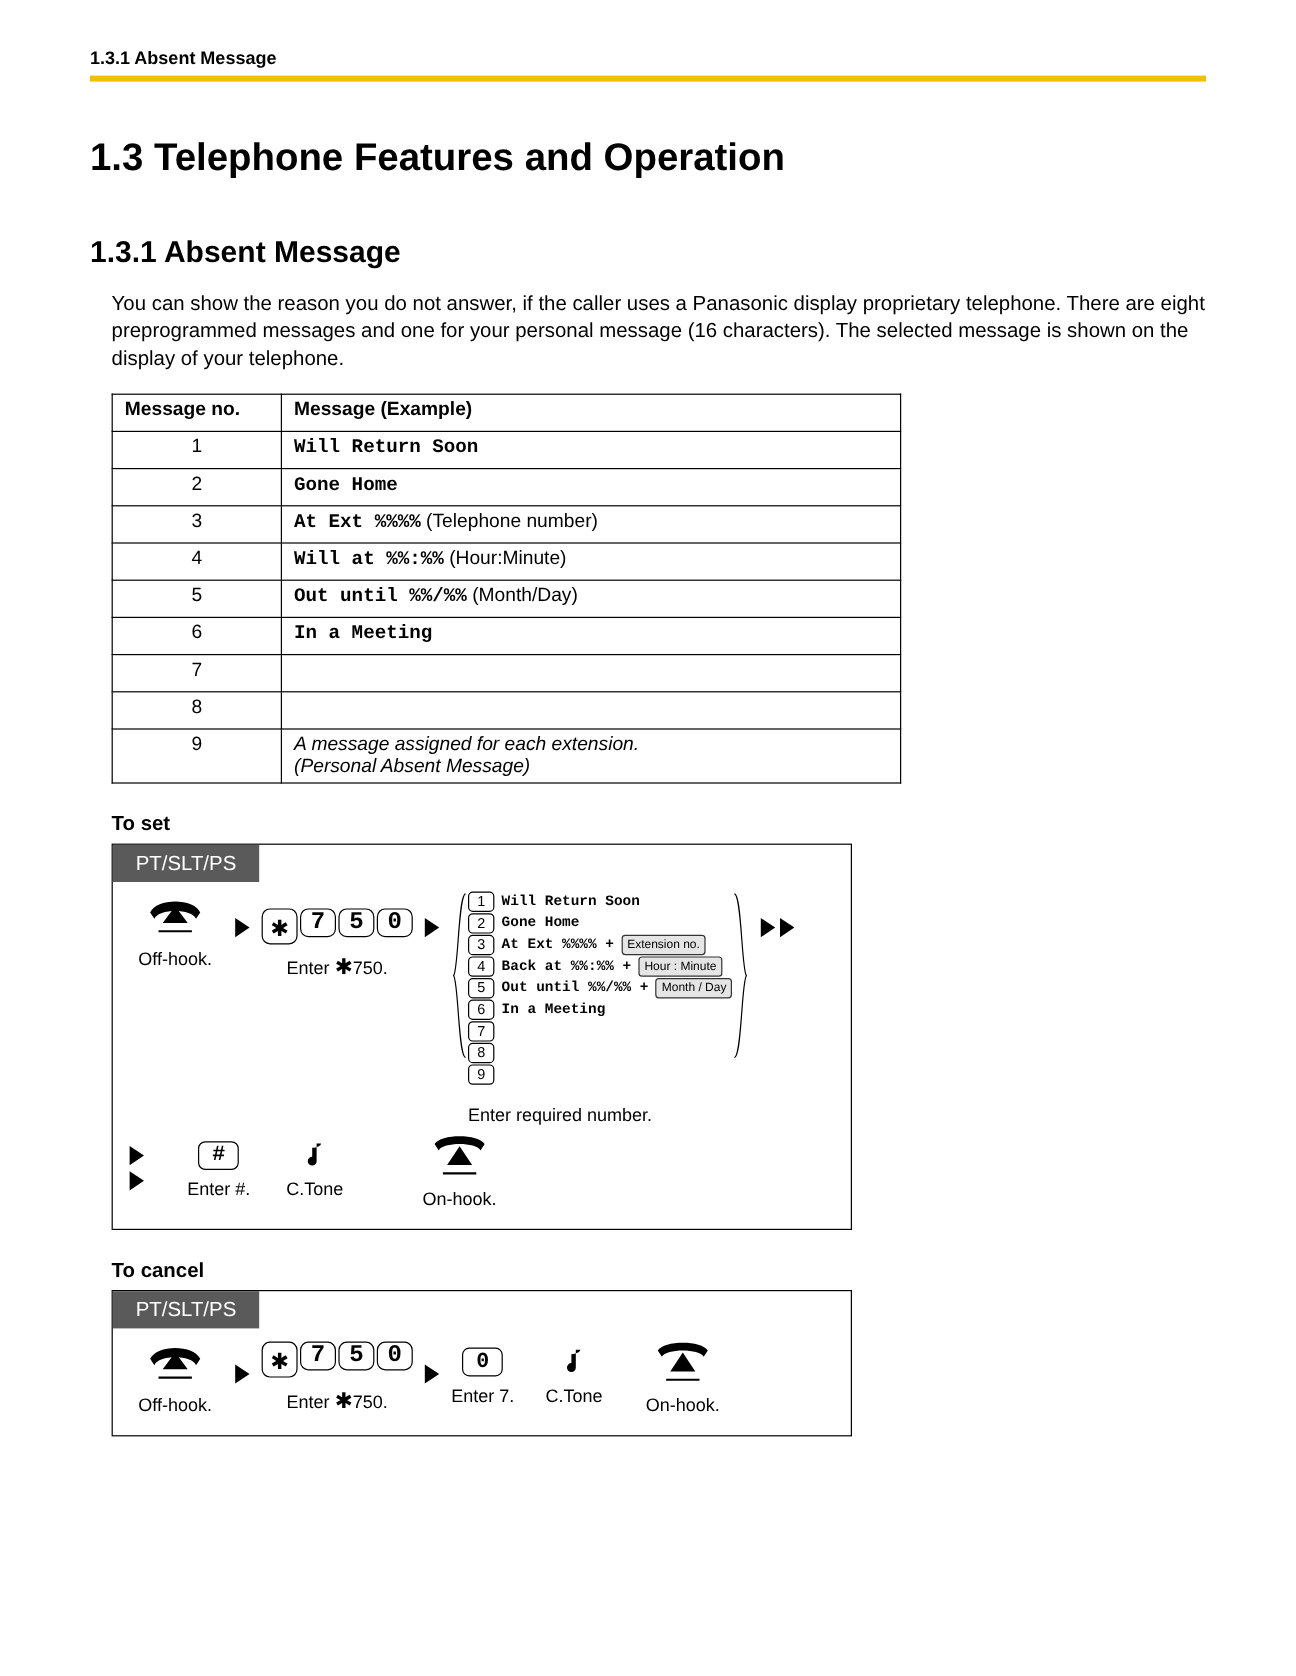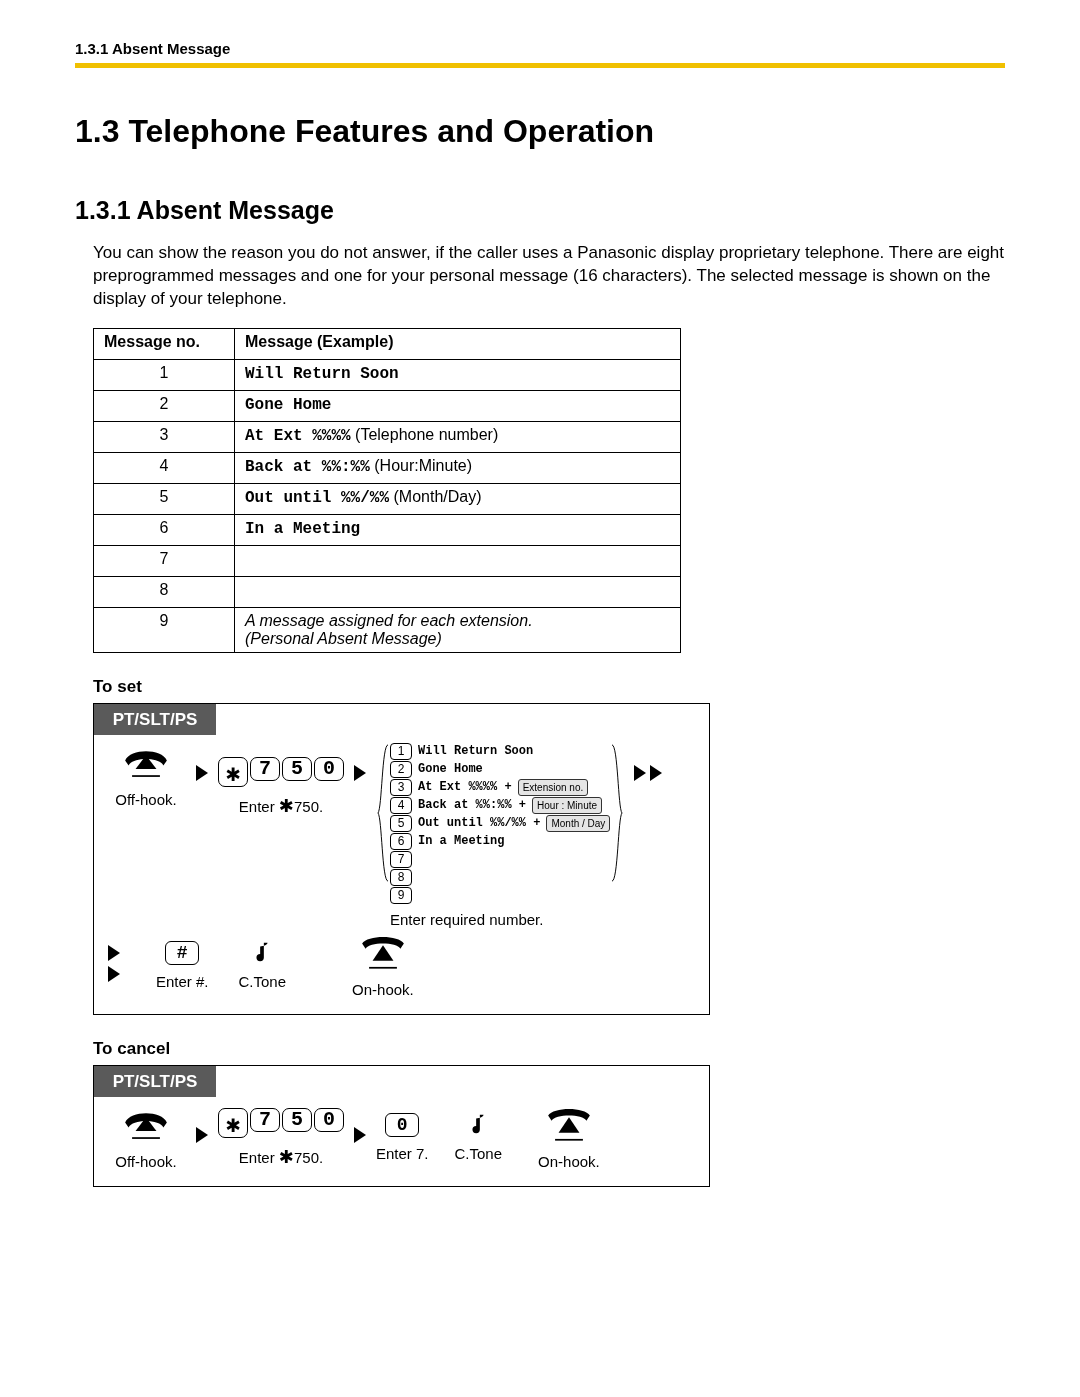--- a/index.html
+++ b/index.html
@@ -31,21 +31,21 @@
     font-weight: bold;
     margin: 30px 0 14px 0;
   }
   .body-indent {
     margin-left: 18px;
   }
   .intro { line-height: 1.35; }
   table.msg {
     border-collapse: collapse;
     margin-top: 14px;
-    width: 588px;
+    width: 658px;
   }
   table.msg th, table.msg td {
     border: 1px solid #000;
     padding: 4px 10px;
     font-size: 16px;
     vertical-align: top;
     height: 22px;
   }
   table.msg th { text-align: left; font-weight: bold; }
   table.msg td.no { text-align: center; width: 120px; }
@@ -61,21 +61,20 @@
     width: 615px;
   }
   .diagram-tab {
     background: #5a5a5a;
     color: #fff;
     display: inline-block;
     padding: 6px 10px 5px 10px;
     font-size: 17px;
     width: 102px;
     text-align: center;
-    font-weight: bold;
   }
   .diagram-body {
     padding: 8px 12px 16px 12px;
   }
   .flow-row { display: flex; align-items: center; gap: 8px; }
   .flow-col { display: flex; flex-direction: column; align-items: center; font-size: 14px; gap: 4px; }
   .caption { font-size: 15px; margin-top: 4px; }
   .tri {
     width: 0; height: 0;
     border-top: 8px solid transparent;
@@ -159,21 +158,21 @@
       <tr>
             <td class="no">2</td>
             <td><span class="mono">Gone Home</span><span></span></td>
           </tr>
       <tr>
             <td class="no">3</td>
             <td><span class="mono">At Ext %%%%</span><span> (Telephone number)</span></td>
           </tr>
       <tr>
             <td class="no">4</td>
-            <td><span class="mono">Back at %%:%%</span><span> (Hour:Minute)</span></td>
+            <td><span class="mono">Will at %%:%%</span><span> (Hour:Minute)</span></td>
           </tr>
       <tr>
             <td class="no">5</td>
             <td><span class="mono">Out until %%/%%</span><span> (Month/Day)</span></td>
           </tr>
       <tr>
             <td class="no">6</td>
             <td><span class="mono">In a Meeting</span><span></span></td>
           </tr>
       <tr>
@@ -258,21 +257,21 @@
                 </div>
               <div class="opt-row">
                   <span class="opt-num">7</span>
                 </div>
               <div class="opt-row">
                   <span class="opt-num">8</span>
                 </div>
               <div class="opt-row">
                   <span class="opt-num">9</span>
                 </div>
-              <div class="caption" style="margin-top:6px;">Enter required number.</div>
+              <div class="caption" style="margin-top:16px;">Enter required number.</div>
             </div>
             <svg class="curly" viewBox="0 0 14 150" preserveAspectRatio="none" style="height:140px;">
                 <path d="M2 2 C8 2 8 70 12 75 C8 80 8 148 2 148" fill="none" stroke="#000" stroke-width="1"></path>
               </svg>
           </div>
 
           <div style="padding-top:22px;"><span class="tri"></span><span class="tri"></span></div>
         </div>
 
         <div class="flow-row" style="margin-top:4px;">

